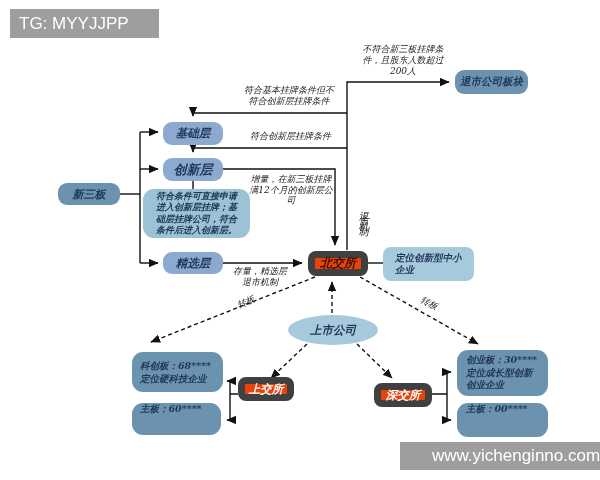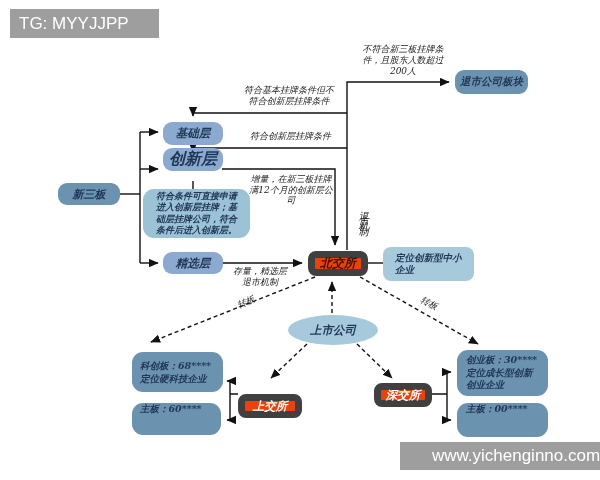--- a/index.html
+++ b/index.html
@@ -65,42 +65,42 @@
       <path d="M357 344 L392 378" marker-end="url(#arr)"></path>
     </g>
   </svg>
 
   <div class="banner" style="left:10px;top:9px;width:140px;height:29px;padding-left:9px;">TG: MYYJJPP</div>
   <div class="banner" style="left:368px;top:442px;width:232px;height:28px;justify-content:center;margin-left:32px;">www.yichenginno.com</div>
 
   <div class="node steel" style="left:58px;top:183px;width:62px;height:22px;font-size:11px;">新三板</div>
 
   <div class="node peri" style="left:163px;top:122px;width:60px;height:23px;font-size:11.5px;">基础层</div>
-  <div class="node peri" style="left:163px;top:148px;width:60px;height:23px;font-size:16px;">创新层</div>
+  <div class="node peri" style="left:163px;top:158px;width:60px;height:23px;font-size:13px;">创新层</div>
   <div class="node peri" style="left:163px;top:252px;width:60px;height:22px;font-size:11.5px;">精选层</div>
 
   <div class="node callout col" style="left:143px;top:189px;width:107px;height:49px;font-size:9px;line-height:11.5px;">
     <span>符合条件可直接申请</span>
     <span>进入创新层挂牌；基</span>
     <span>础层挂牌公司，符合</span>
     <span>条件后进入创新层。</span>
   </div>
 
   <div class="node red" style="left:308px;top:251px;width:60px;height:25px;font-size:12px;border-radius:8px;">北交所</div>
 
   <div class="node steel" style="left:455px;top:70px;width:73px;height:24px;font-size:10.5px;">退市公司板块</div>
 
   <div class="node lite col leftalign" style="left:383px;top:247px;width:91px;height:34px;font-size:9.5px;line-height:12px;padding-left:12px;border-radius:8px;">
     <span>定位创新型中小</span>
     <span>企业</span>
   </div>
 
   <div class="node lite ellipse" style="left:288px;top:315px;width:90px;height:30px;font-size:11.5px;">上市公司</div>
 
-  <div class="node red white" style="left:238px;top:394px;width:64px;height:24px;font-size:11.5px;border-radius:8px;">上交所</div>
+  <div class="node red white" style="left:238px;top:377px;width:56px;height:24px;font-size:11.5px;border-radius:8px;">上交所</div>
   <div class="node red white" style="left:374px;top:383px;width:58px;height:24px;font-size:11.5px;border-radius:8px;">深交所</div>
 
   <div class="node steel col leftalign" style="left:132px;top:352px;width:91px;height:40px;font-size:9.5px;line-height:13px;padding-left:8px;border-radius:11px;">
     <span>科创板：68****</span>
     <span>定位硬科技企业</span>
   </div>
   <div class="node steel leftalign" style="left:132px;top:403px;width:89px;height:32px;font-size:9.5px;padding-left:8px;border-radius:11px;justify-content:flex-start;">主板：60****</div>
 
   <div class="node steel col leftalign" style="left:457px;top:350px;width:91px;height:46px;font-size:9.5px;line-height:12.5px;padding-left:9px;border-radius:11px;">
     <span>创业板：30****</span>

